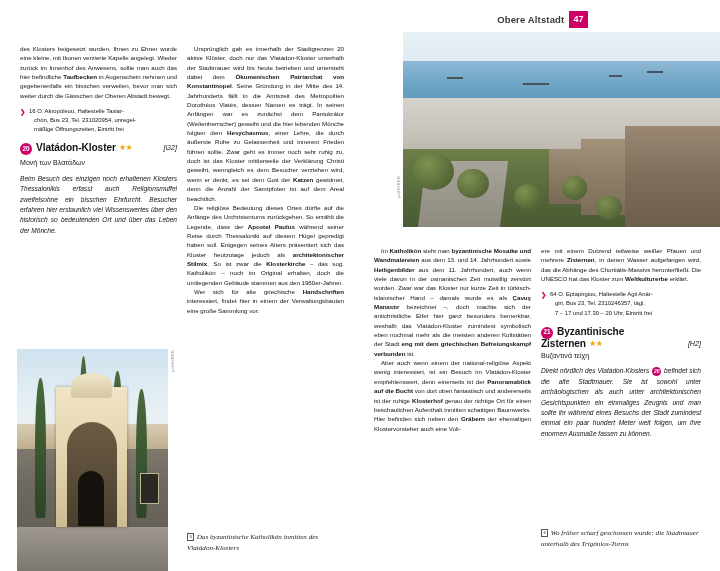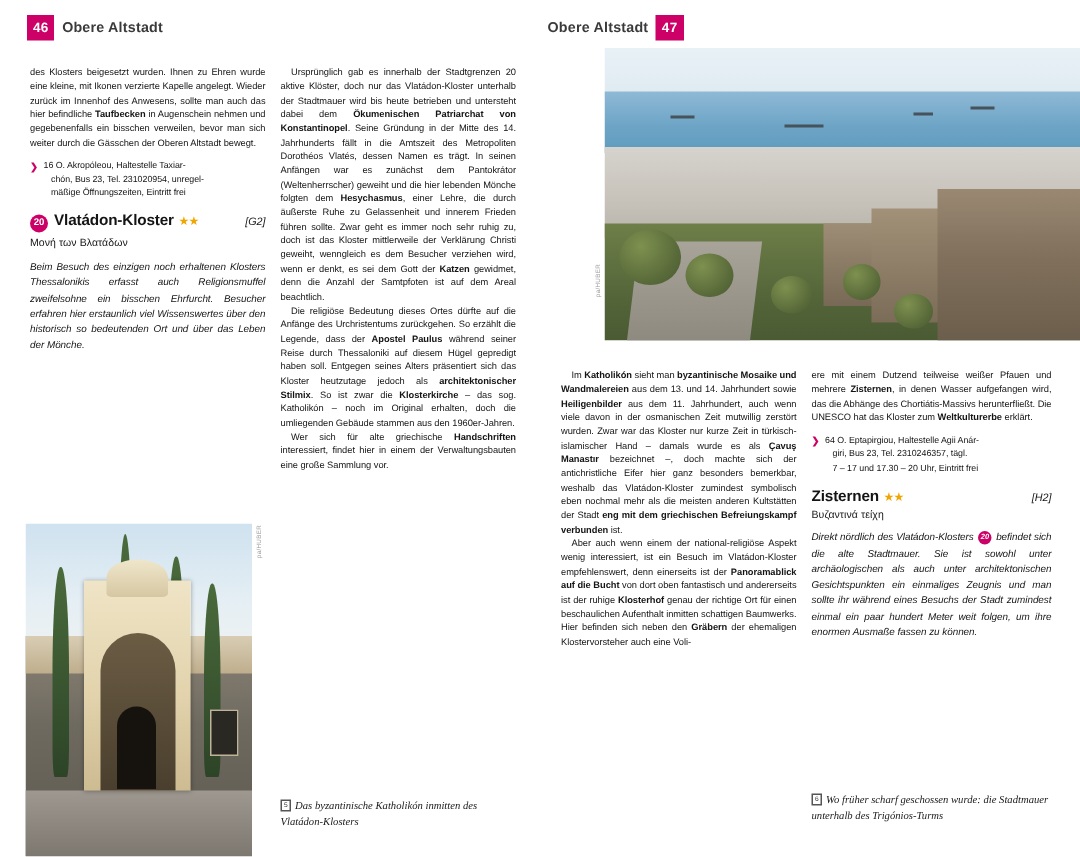--- a/index.html
+++ b/index.html
@@ -11,21 +11,21 @@
     font-family: "Liberation Sans", sans-serif;
     color: #1a1a1a;
     overflow: hidden;
     position: relative;
   }
   .spread { position: relative; width: 720px; height: 571px; background: #fff; }
 
   
   .head { position: absolute; top: 0; height: 28px; }
   .head-left { left: 0; width: 360px; }
-  .head-right { right: 0; width: 360px; text-align: left; }
+  .head-right { right: 0; width: 360px; text-align: center; }
   .folio {
     display: inline-block;
     background: #cc0066;
     color: #ffffff;
     font-size: 9px;
     font-weight: bold;
     line-height: 14px;
     padding: 1px 4px 2px 4px;
     vertical-align: middle;
     letter-spacing: .2px;
@@ -229,25 +229,20 @@
   .sh3 { left:65%; top:22%; width:4%; }
   .sh4 { left:77%; top:20%; width:5%; }
   .rp-tree { position:absolute; border-radius:50%;
     background: radial-gradient(circle at 35% 30%, #7e914f, #46562f); }
 </style>
 </head>
 <body>
 
 <div class="spread">
 
-  <div class="head head-left">
-    <div class="inner">
-      <span class="folio">46</span><span class="head-title">Obere Altstadt</span>
-    </div>
-  </div>
 
   <div class="head head-right">
     <div class="inner">
       <span class="head-title">Obere Altstadt</span><span class="folio">47</span>
     </div>
   </div>
 
   <div class="col" id="col-l1">
     <p class="noindent"><span>des Klosters beigesetzt wurden. Ihnen zu Ehren wurde eine kleine, mit Ikonen verzierte Kapelle angelegt. Wieder zurück im Innenhof des Anwesens, sollte man auch das hier befindliche </span><b>Taufbecken</b><span> in Augenschein nehmen und gegebenenfalls ein bisschen verweilen, bevor man sich weiter durch die Gässchen der Oberen Altstadt bewegt.</span></p>
 
@@ -335,20 +330,24 @@
 
     <div class="info">
       <span class="arrow">❯</span>
       <span class="ln">64 O. Eptapirgiou, Haltestelle Agii Anár-</span>
       <span class="ln ind">giri, Bus 23, Tel. 2310246357, tägl.</span>
       <span class="ln ind">7 – 17 und 17.30 – 20 Uhr, Eintritt frei</span>
     </div>
 
     <div class="poi">
       <div class="poi-line">
+        <span class="poi-badge">21</span>
+        <span class="poi-name">Byzantinische</span>
+      </div>
+      <div class="poi-line">
         <span class="poi-name">Zisternen</span>
         <span class="stars">★★</span>
         <span class="poi-grid">[H2]</span>
       </div>
       <div class="poi-greek">Βυζαντινά τείχη</div>
       <div class="poi-intro"><span>Direkt nördlich des Vlatádon-Klosters </span><span class="poi-badge inline">20</span><span> befindet sich die alte Stadtmauer. Sie ist sowohl unter archäologischen als auch unter architektonischen Gesichtspunkten ein einmaliges Zeugnis und man sollte ihr während eines Besuchs der Stadt zumindest einmal ein paar hundert Meter weit folgen, um ihre enormen Ausmaße fassen zu können.</span></div>
     </div>
   </div>
 
   <div class="caption" id="caption-stadtmauer">

